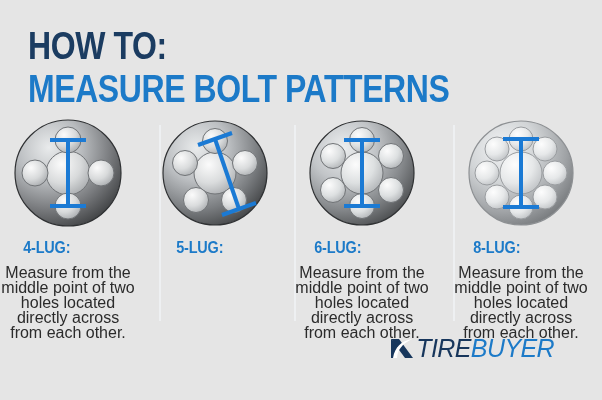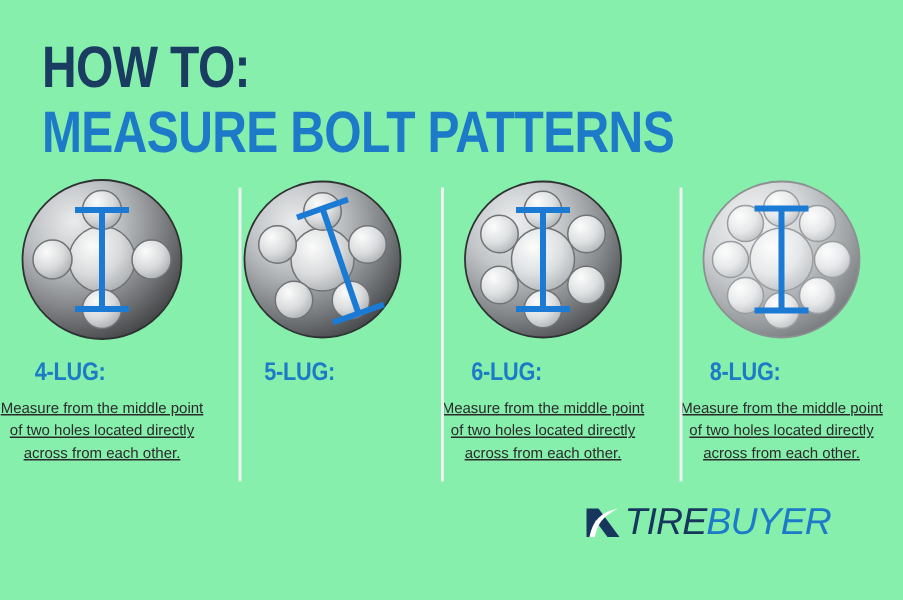--- a/index.html
+++ b/index.html
@@ -12,21 +12,21 @@
     background: #ffffff;
     font-family: "Liberation Sans", sans-serif;
     overflow: hidden;
     position: relative;
   }
 
   .infographic {
     position: relative;
     width: 602px;
     height: 400px;
-    background: #86efac;
+    background: #e5e5e5;
   }
 
   
   .title-block {
     position: absolute;
     left: 28px;
     top: 26px;
     line-height: 1;
   }
   .title-line1 {
@@ -106,24 +106,23 @@
   .col-4 .lug-heading { margin-left: 19px; }
   .col-5 .lug-heading { margin-left: 13px; }
   .col-6 .lug-heading { margin-left: 16px; }
   .col-8 .lug-heading { margin-left: 16px; }
 
   .lug-desc {
     margin-top: 7px;
     width: 136px;
     text-align: center;
     font-family: "Liberation Sans", sans-serif;
-    font-size: 10px;
+    font-size: 16px;
     line-height: 15px;
     color: #2b2b2b;
-    text-decoration: underline;
   }
 
   
   .logo {
     position: absolute;
     right: 48px;
     bottom: 39px;
     display: flex;
     align-items: center;
     height: 26px;

